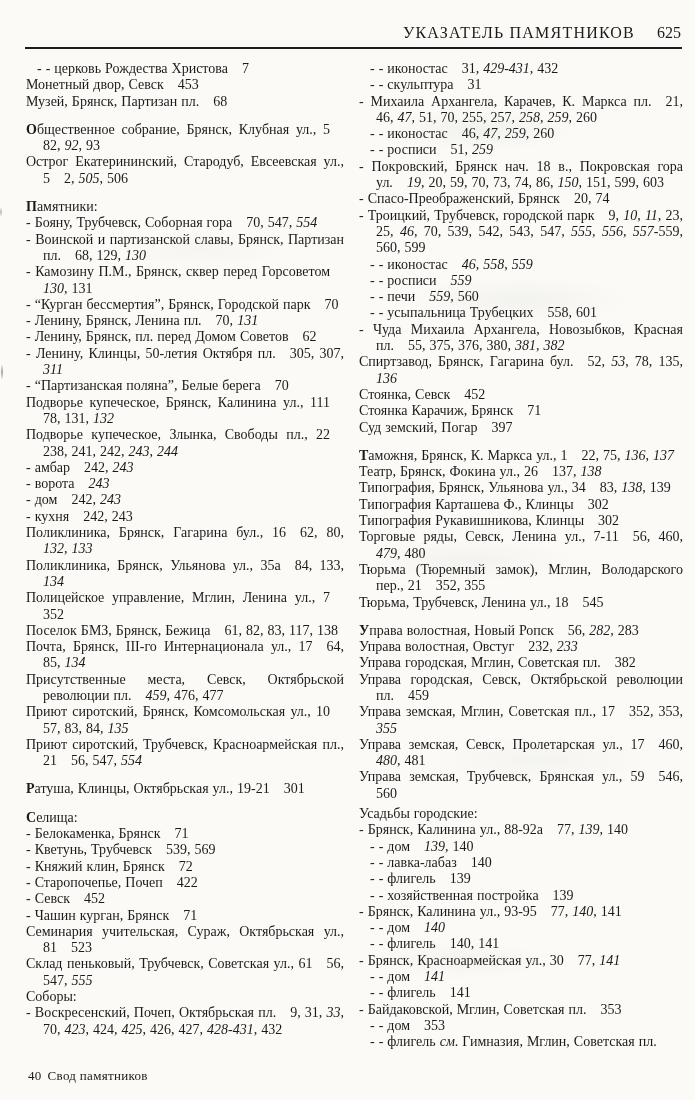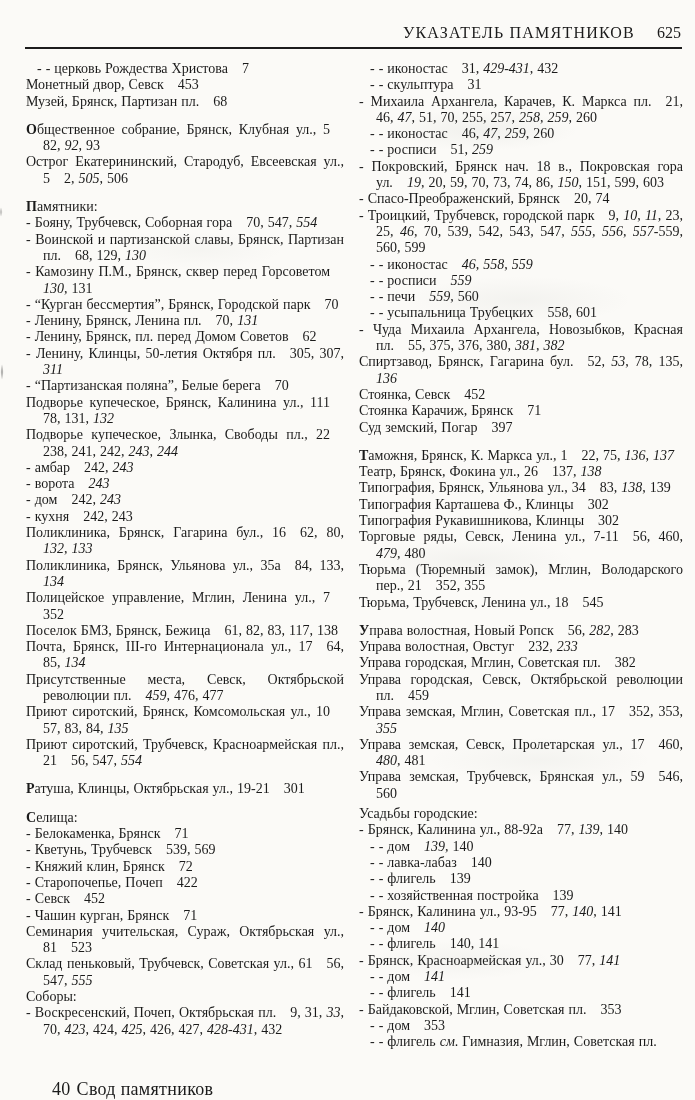--- a/index.html
+++ b/index.html
@@ -51,22 +51,22 @@
     padding-left:17px;
     text-indent:-17px;
     word-spacing:0.5px;
   }
   .entry.ind2{padding-left:19px;text-indent:-8px;}
   .entry.gap{margin-top:12px;}
   .entry.gap-sm{margin-top:4px;}
   .entry i{font-style:italic;}
   .entry b{font-weight:bold;}
   footer.sig{
-    position:absolute;left:28px;bottom:0;
-    font-size:18px;letter-spacing:0.3px;margin-left:24px;
+    position:absolute;left:28px;bottom:16px;
+    font-size:13px;letter-spacing:0.3px;
   }
   footer.sig span{margin-right:6px;}
 </style>
 </head>
 <body>
 
 <div class="page">
 
   <header class="running">
     <span class="htitle">УКАЗАТЕЛЬ ПАМЯТНИКОВ</span><span class="hpage">625</span>

